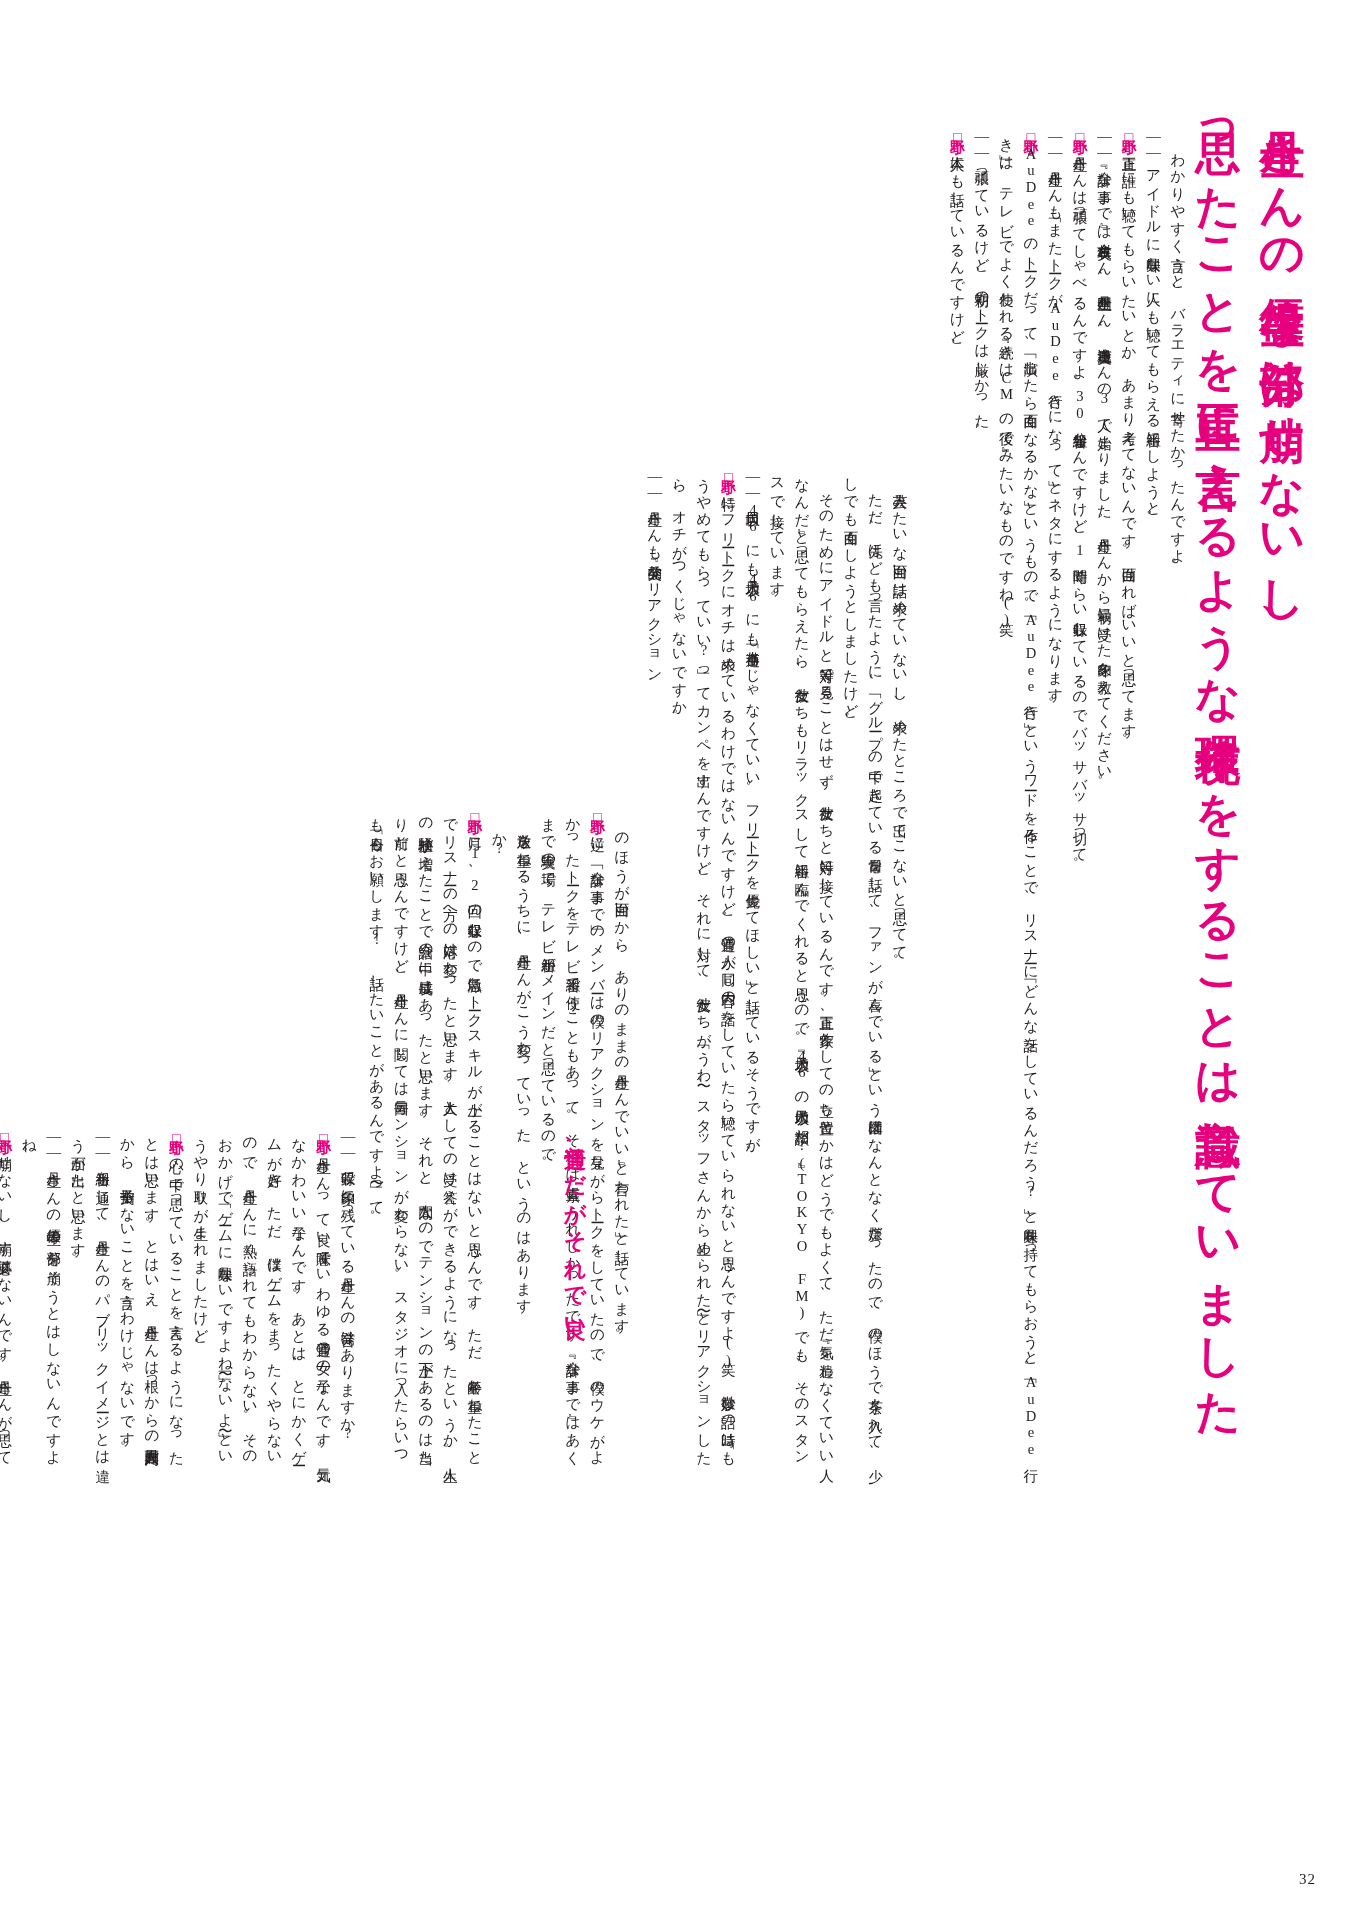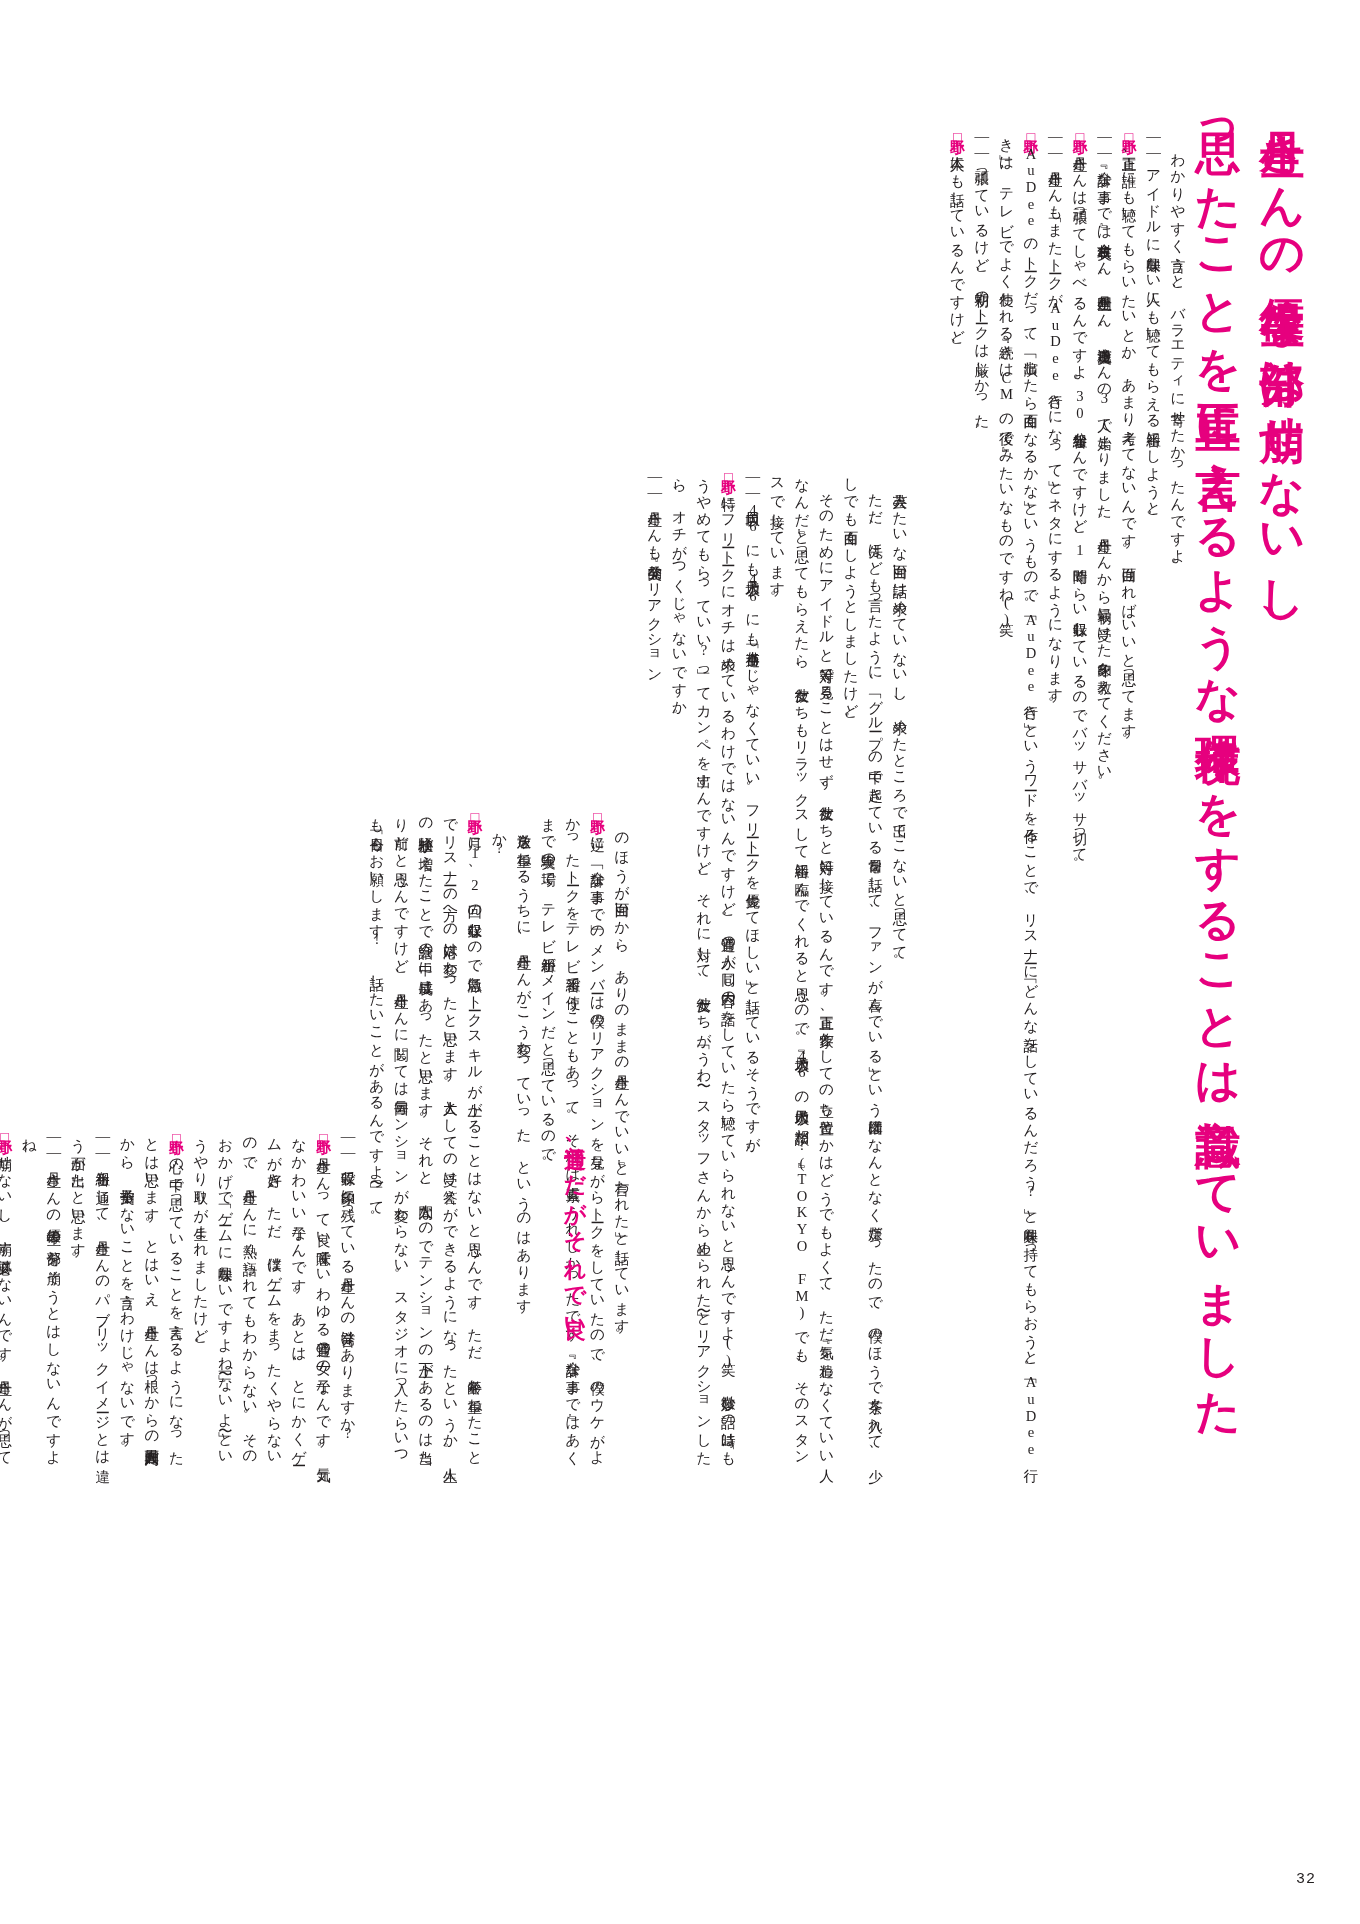--- a/index.html
+++ b/index.html
@@ -82,21 +82,21 @@
     white-space: nowrap;
     position: absolute;
   }
 
   .pageno {
     position: absolute;
     right: 44px;
     bottom: 36px;
     font-size: 15px;
     color: #231f20;
-    font-family: Liberation Mono, monospace;
+    font-family: Liberation Serif, serif;
     letter-spacing: 1px;
   }
 </style>
 </head>
 <body>
 
 <div class="page">
 
   <div class="headline">
     <span class="hl-line">丹生さんの優等生な部分は崩せないし、</span>

